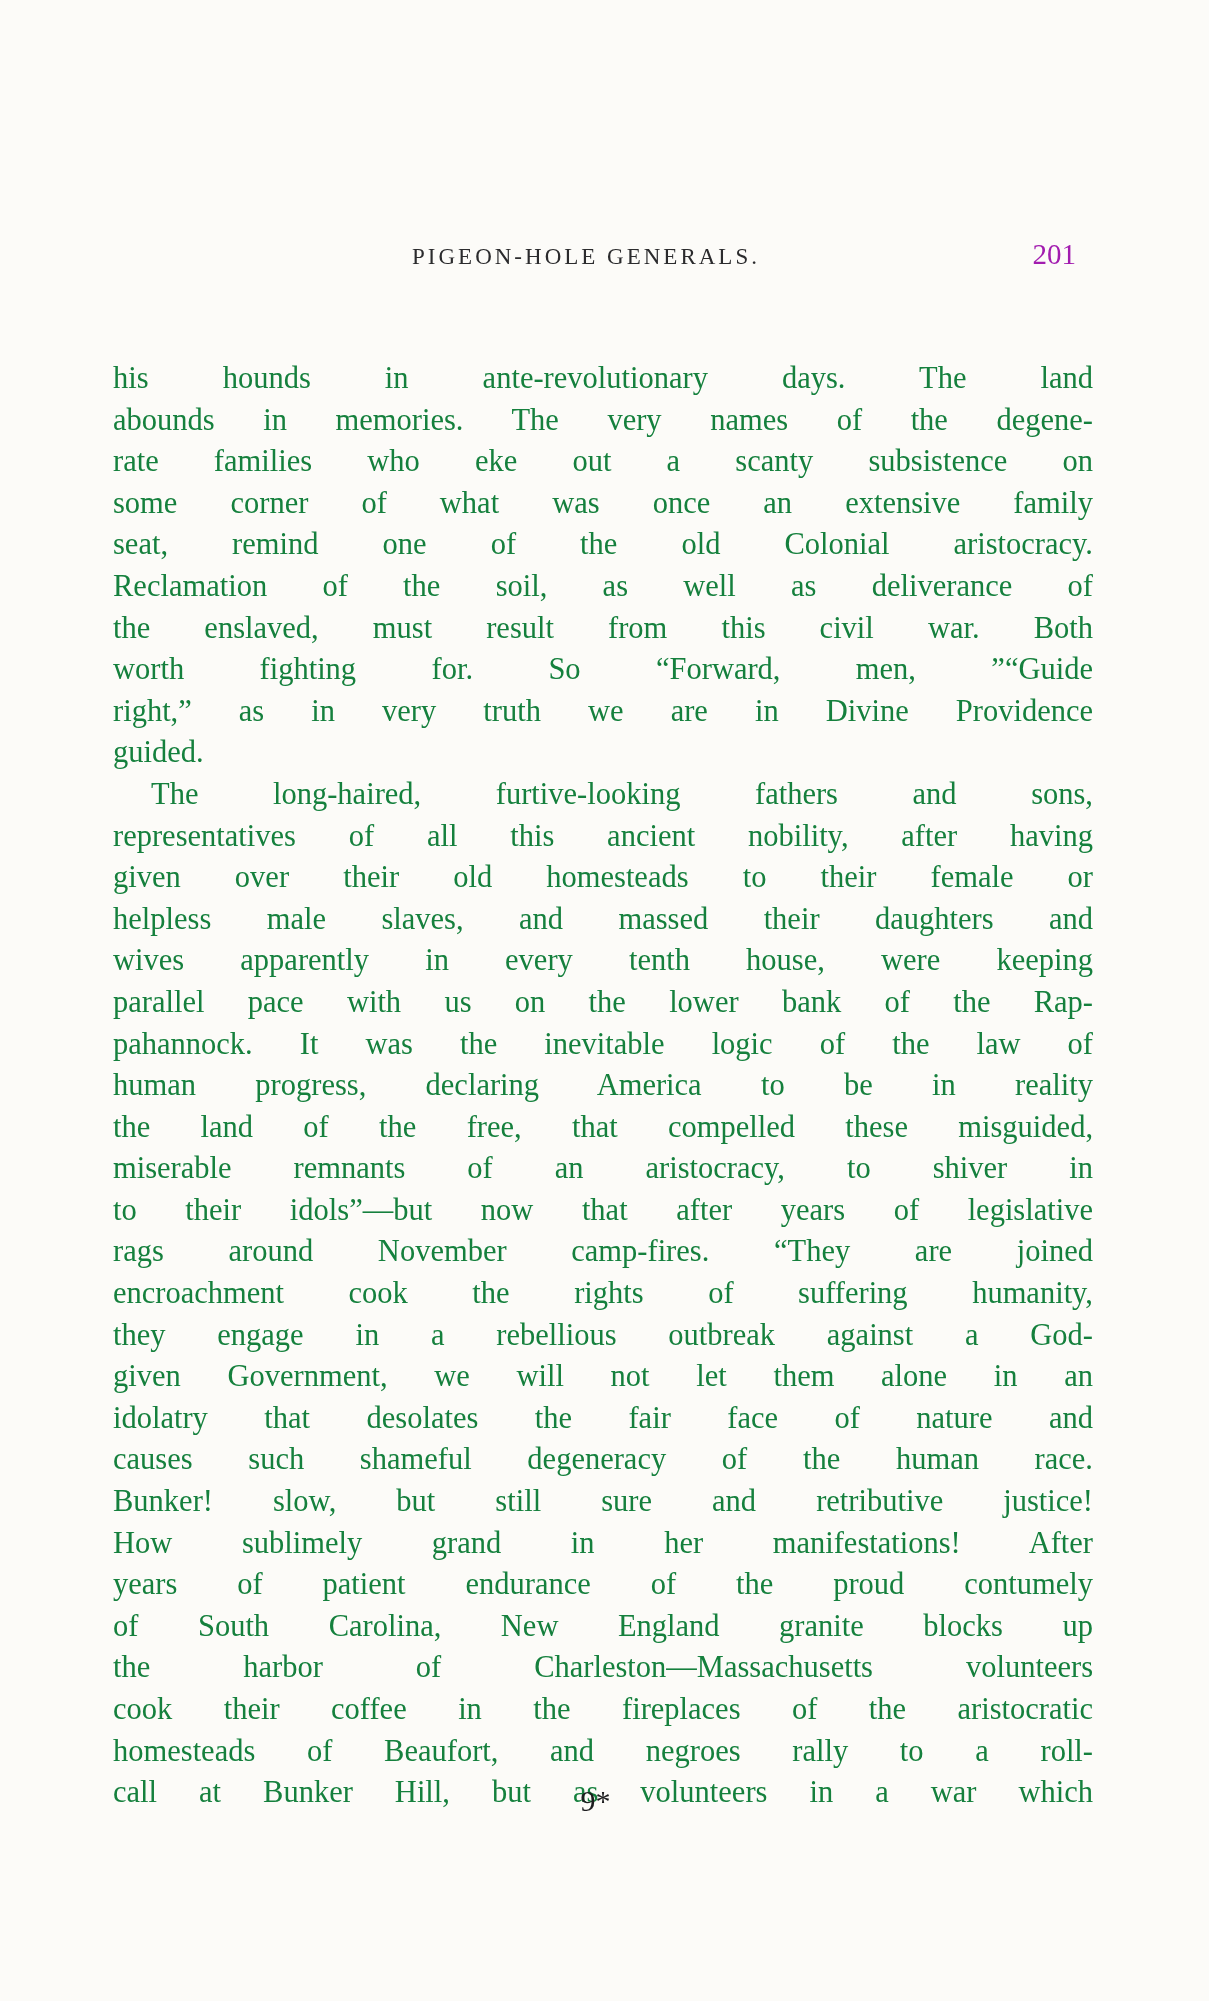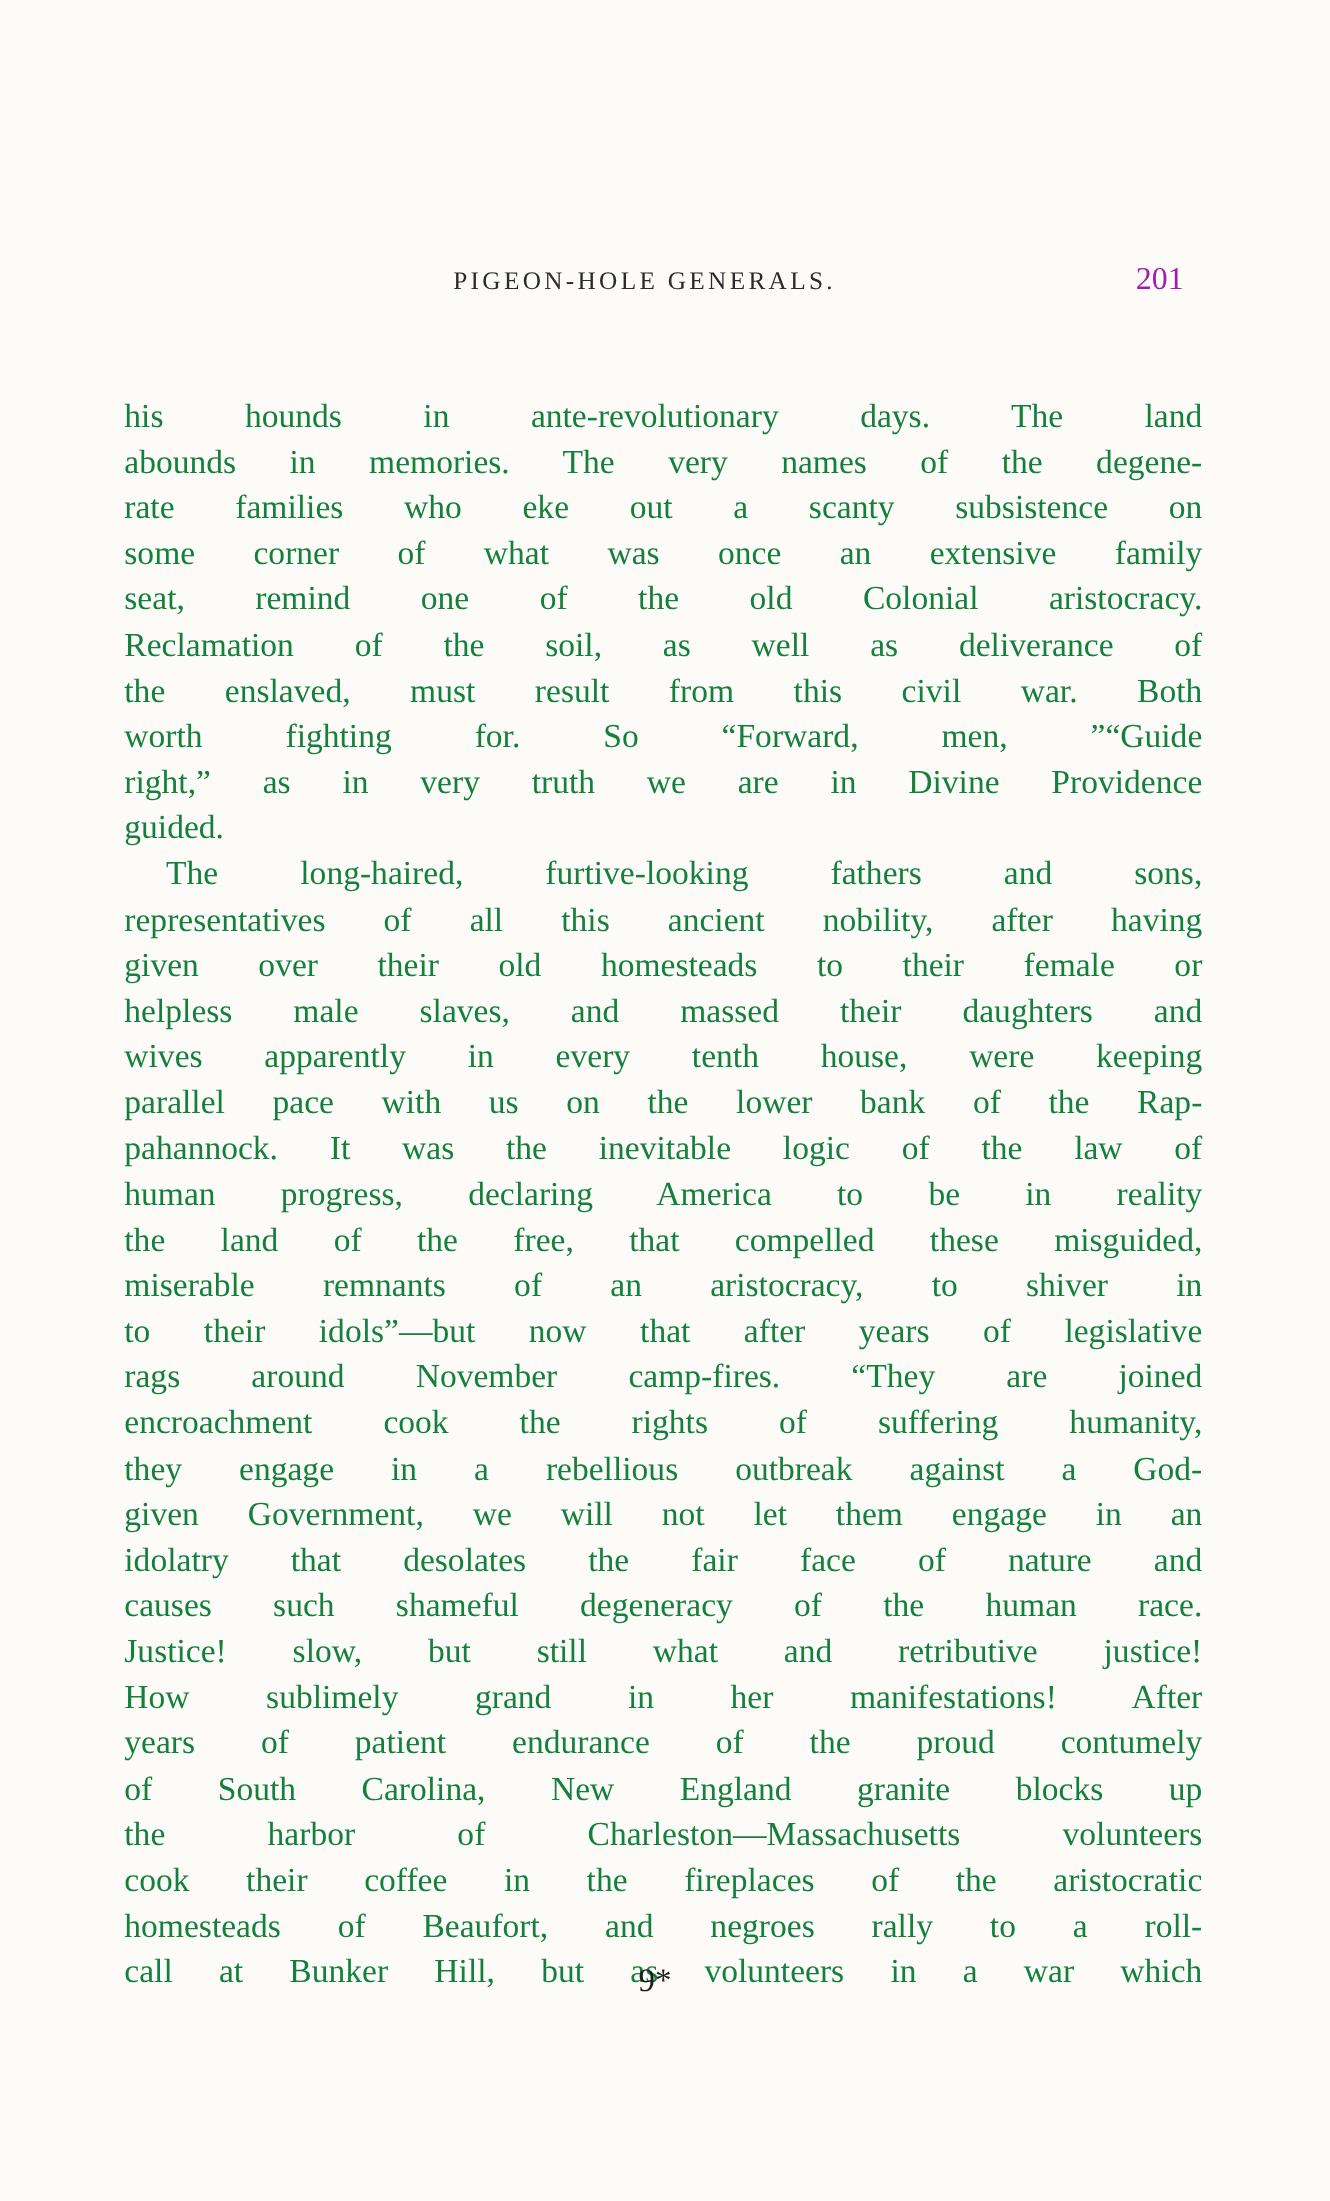--- a/index.html
+++ b/index.html
@@ -100,24 +100,24 @@
         <div class="line">wives apparently in every tenth house, were keeping</div>
         <div class="line">parallel pace with us on the lower bank of the Rap-</div>
         <div class="line">pahannock.  It was the inevitable logic of the law of</div>
         <div class="line">human progress, declaring America to be in reality</div>
         <div class="line">the land of the free, that compelled these misguided,</div>
         <div class="line">miserable remnants of an aristocracy, to shiver in</div>
         <div class="line">to their idols”—but now that after years of legislative</div>
         <div class="line">rags around November camp-fires.  “They are joined</div>
         <div class="line">encroachment cook the rights of suffering humanity,</div>
         <div class="line">they engage in a rebellious outbreak against a God-</div>
-        <div class="line">given Government, we will not let them engage in an</div>
+        <div class="line">given Government, we will not let them alone in an</div>
         <div class="line">idolatry that desolates the fair face of nature and</div>
         <div class="line">causes such shameful degeneracy of the human race.</div>
-        <div class="line">Justice! slow, but still what and retributive justice!</div>
+        <div class="line">Bunker! slow, but still sure and retributive justice!</div>
         <div class="line">How sublimely grand in her manifestations!  After</div>
         <div class="line">years of patient endurance of the proud contumely</div>
         <div class="line">of South Carolina, New England granite blocks up</div>
         <div class="line">the harbor of Charleston—Massachusetts volunteers</div>
         <div class="line">cook their coffee in the fireplaces of the aristocratic</div>
         <div class="line">homesteads of Beaufort, and negroes rally to a roll-</div>
         <div class="line">call at Bunker Hill, but as volunteers in a war which</div>
       </div>
     </div>
 

